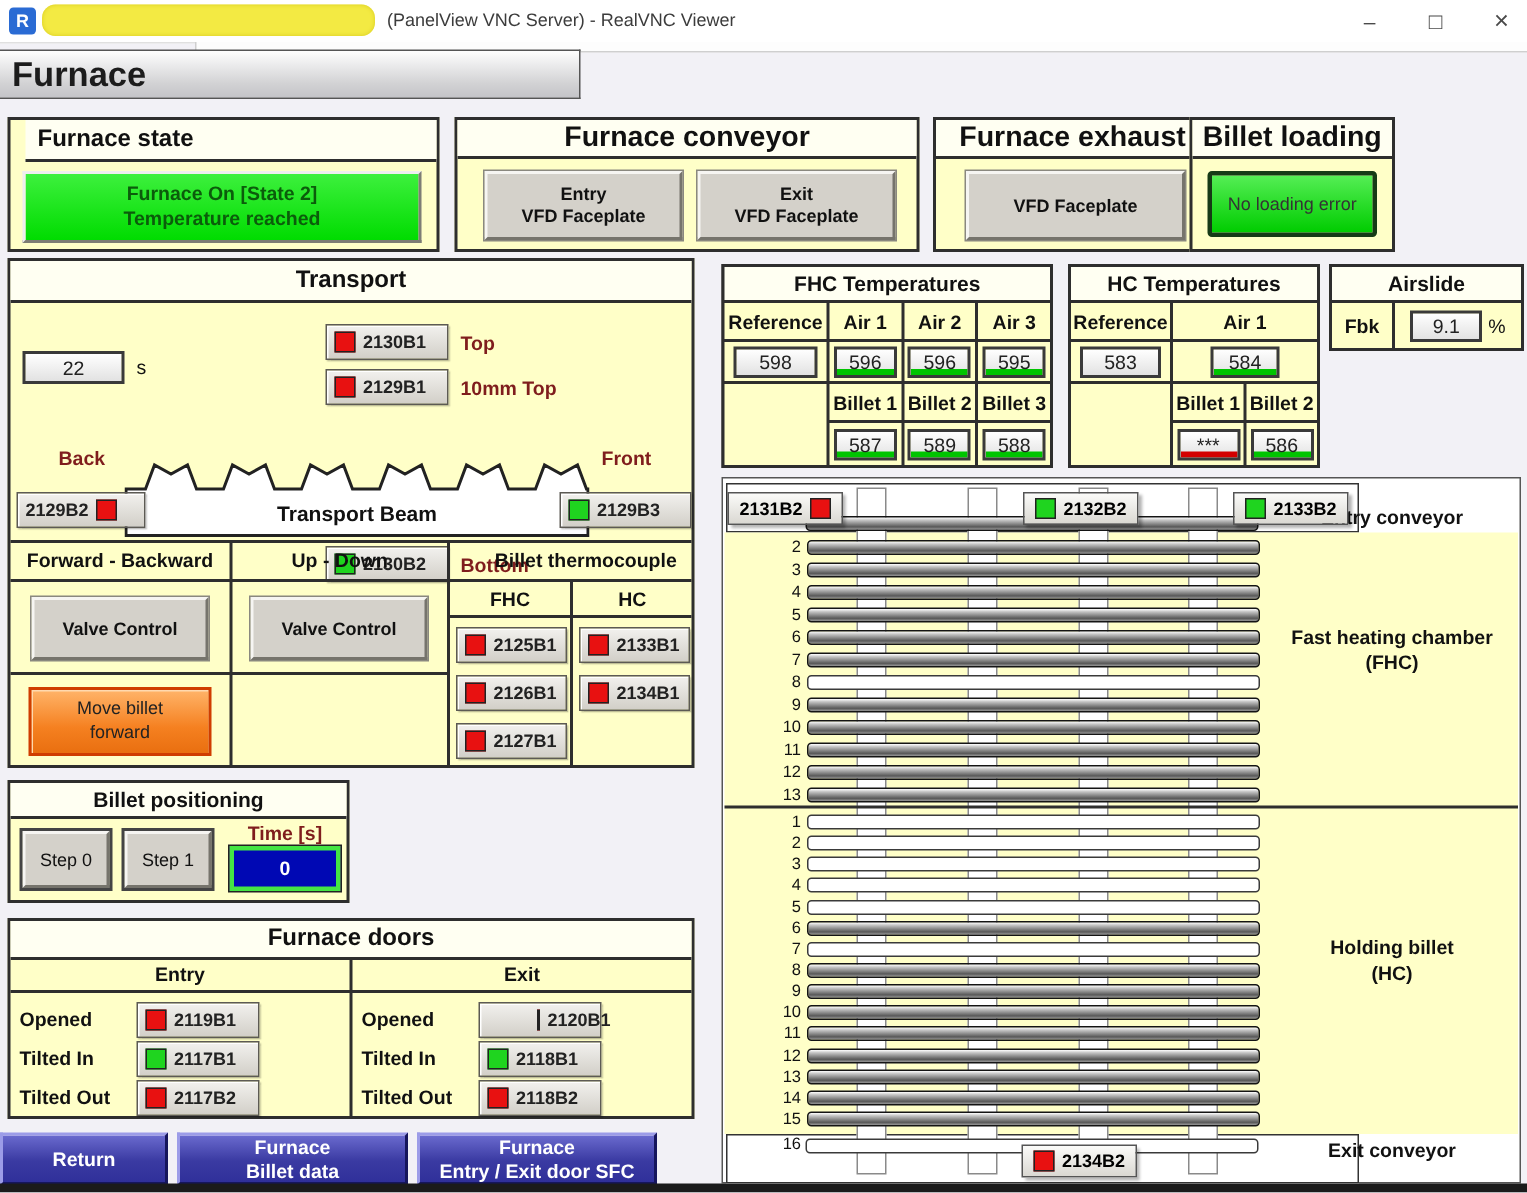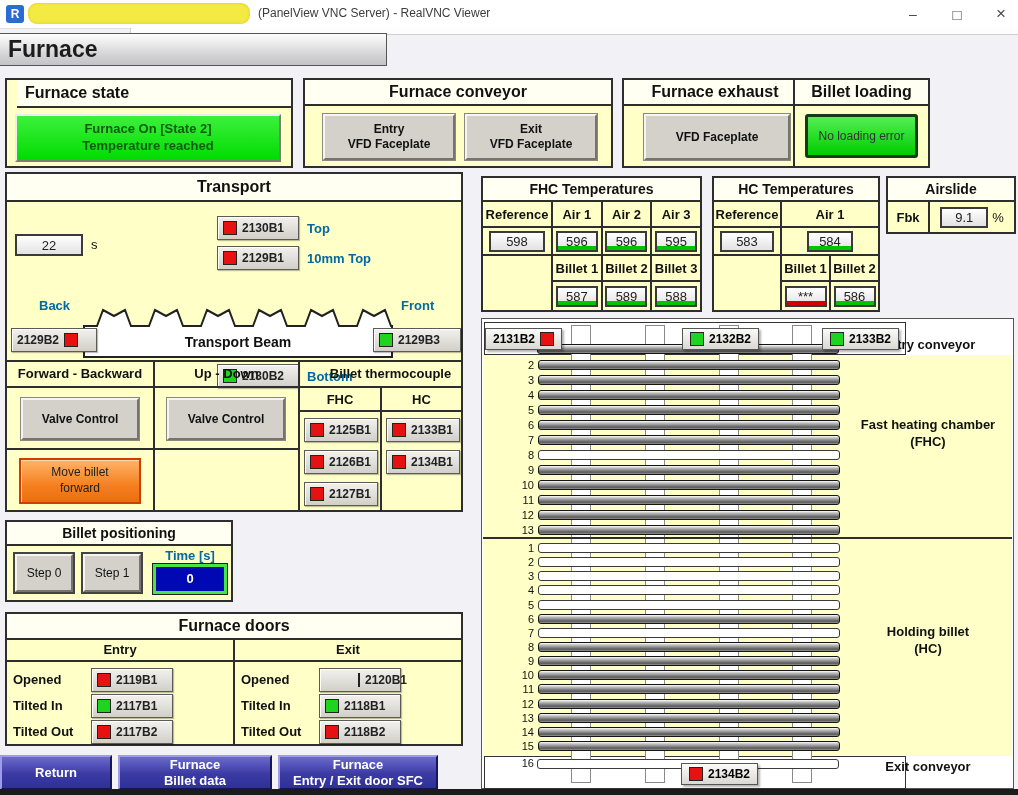--- a/index.html
+++ b/index.html
@@ -17,21 +17,21 @@
   .win-btn{width:18px;text-align:center;font-size:14px;color:#4a4a4a;cursor:default;}
   .toolbar-strip{position:absolute;left:130px;top:28px;width:888px;height:6px;background:#fdfdfd;
                  border:1px solid #cfcfcf;border-top:none;}
   .page-title-bar{position:absolute;left:0;top:33px;width:386px;height:31px;
                   background:linear-gradient(#fefefe,#d2d2d4 70%,#c4c4c8);
                   border:1px solid #555;border-left:none;}
   .page-title-bar span{font-size:23px;font-weight:bold;color:#1c1c1c;padding-left:8px;line-height:30px;display:inline-block;}
   
   .panel{position:absolute;background:var(--panel-yellow,#ffffc8);border:2px solid #2e2e2e;box-sizing:border-box;}
   .panel-header{background:var(--header-ivory,#fffff2);border-bottom:2px solid #2e2e2e;
-                font-weight:bold;text-align:center;font-size:16px;color:#111;}
+                font-weight:bold;text-align:center;font-size:19px;color:#111;}
   .ph-left{text-align:left;padding-left:8px;font-size:16px;margin-left:10px;}
   
   .btn3d{background:#d4d1ca;border:2px solid;border-color:#f6f5f2 #76746c #76746c #f6f5f2;
          outline:1px solid #8a887f;color:#111;font-weight:bold;font-size:12px;
          display:flex;flex-direction:column;align-items:center;justify-content:center;
          text-align:center;box-sizing:border-box;cursor:default;line-height:1.25;}
   .status-green{background:linear-gradient(#3df03d,var(--status-green,#00dc00));
                 border:2px solid;border-color:#eee #7d7d74 #7d7d74 #eee;
                 display:flex;flex-direction:column;align-items:center;justify-content:center;
                 font-weight:bold;color:#0b5c0b;font-size:13px;line-height:1.3;box-sizing:border-box;}
@@ -44,21 +44,21 @@
   .orange-btn{background:linear-gradient(#ffb469,var(--orange,#f58020) 60%,#e96f10);
               border:2px solid #cf3d00;box-shadow:inset 1px 1px 0 #ffd9ae;color:#222;
               font-size:12px;display:flex;flex-direction:column;align-items:center;justify-content:center;
               line-height:1.3;box-sizing:border-box;}
   
   .sensor{position:absolute;height:24px;display:flex;align-items:center;gap:5px;padding:0 5px;
           background:linear-gradient(#f2f1ee,#d2cfc8);border:1px solid #5c5a54;
           box-shadow:inset 1px 1px 0 #fff,1px 1px 1px rgba(0,0,0,.25);
           font-weight:bold;font-size:12px;color:#222;box-sizing:border-box;}
   .led{width:14px;height:14px;border:1px solid #222;box-sizing:border-box;background:#999;}
-  .cap{position:absolute;font-weight:bold;font-size:13px;color:#0369a1;}
+  .cap{position:absolute;font-weight:bold;font-size:13px;color:#7f1d1d;}
   .lbl{position:absolute;font-weight:bold;font-size:13px;color:#111;}
   
   .valbox{width:52px;height:21px;border:2px solid #3a3a3a;background:linear-gradient(#ffffff,#e2e2e2);
           font-size:13px;color:#222;text-align:center;line-height:18px;box-sizing:border-box;}
   
   .temps-grid{display:grid;gap:2px;background:#2e2e2e;}
   .tg-title{background:var(--header-ivory,#fffff2);font-weight:bold;font-size:14px;text-align:center;line-height:22px;color:#111;}
   .hcell{background:var(--panel-yellow,#ffffc8);font-weight:bold;font-size:13px;text-align:center;
          display:flex;align-items:center;justify-content:center;color:#111;}
   .vcell{background:var(--panel-yellow,#ffffc8);display:flex;align-items:center;justify-content:center;gap:4px;}

